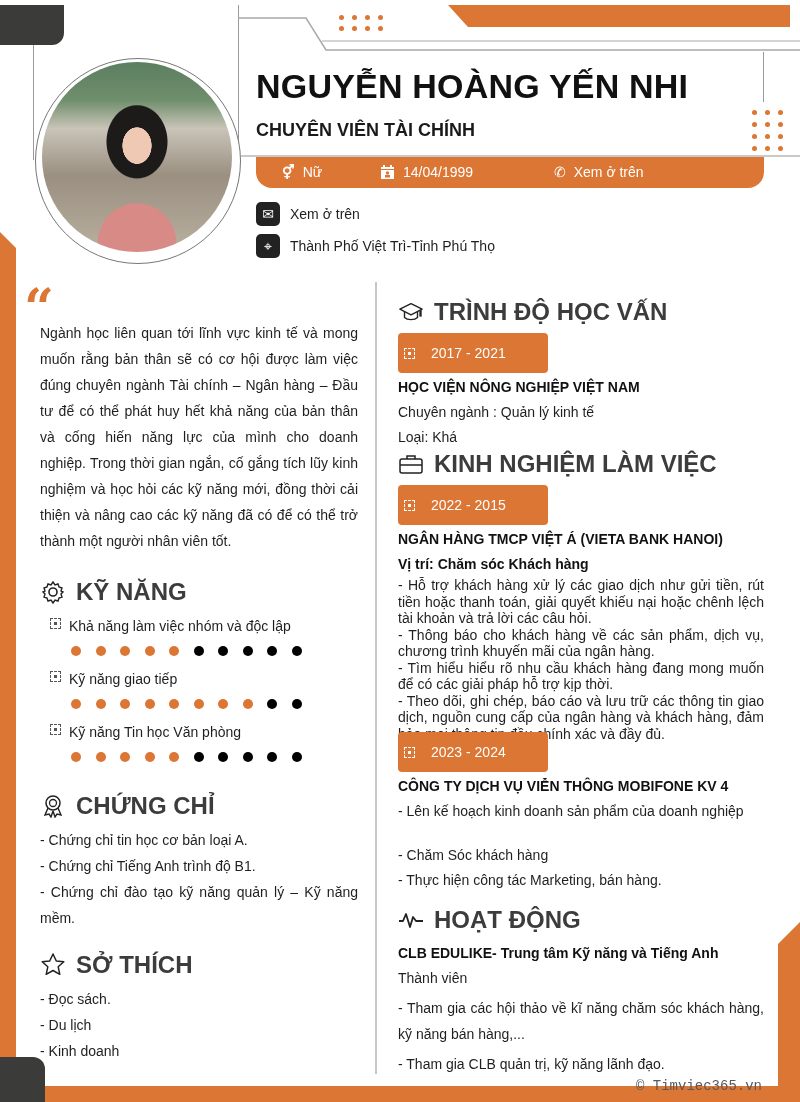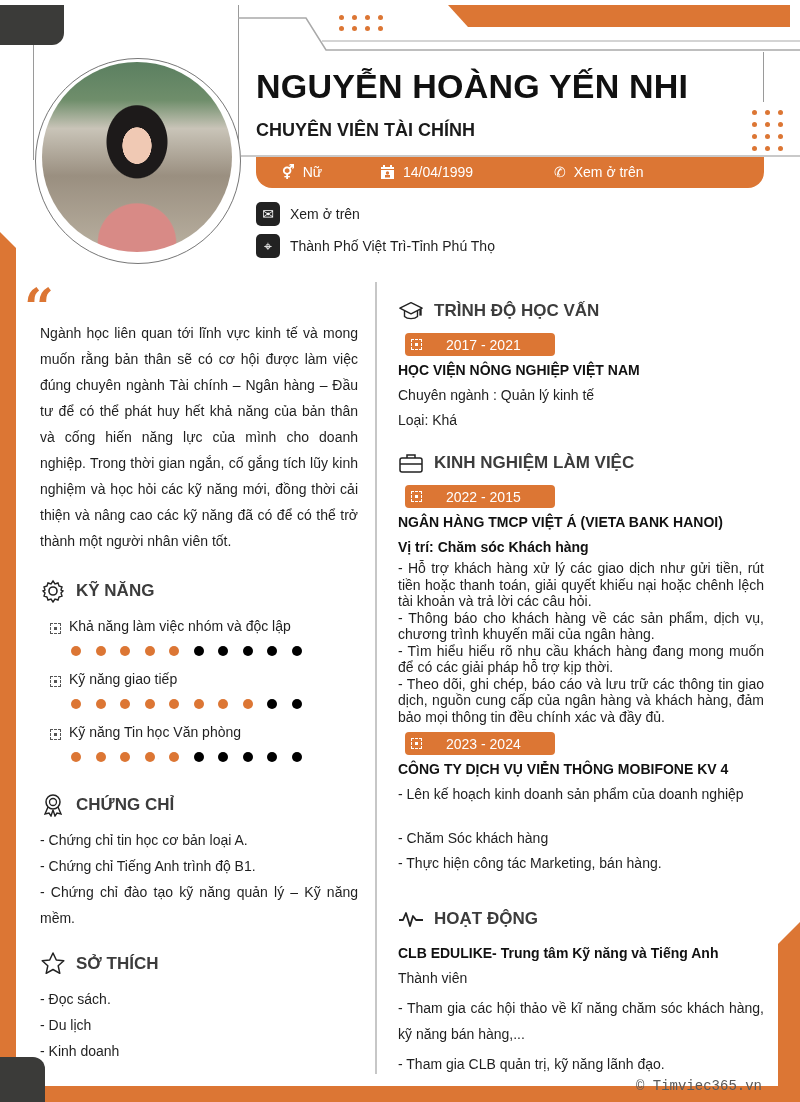--- a/index.html
+++ b/index.html
@@ -34,38 +34,38 @@
     .name { left: 256px; top: 67px; font-size: 34px; font-weight: bold; color: #111; letter-spacing: 0.2px; }
     .job { left: 256px; top: 120px; font-size: 18px; font-weight: bold; color: #1a1a1a; }
     .info-bar { left: 256px; top: 157px; width: 508px; height: 31px; background: #dc7634; border-radius: 0 0 16px 16px; color: #fff; font-size: 14px; }
     .info-item { position: absolute; top: 7px; display: flex; align-items: center; gap: 8px; }
     .contact { left: 256px; display: flex; align-items: center; gap: 10px; font-size: 14px; color: #1f1f1f; }
     .sq-icon { width: 24px; height: 24px; background: #222; border-radius: 5px; display: flex; align-items: center; justify-content: center; color: #fff; font-size: 14px; }
 
     
     .quote-mark { left: 24px; top: 282px; font-size: 52px; font-weight: bold; color: #dc7634; font-family: "DejaVu Serif", serif; line-height: 1; }
     .summary { left: 40px; top: 320px; width: 318px; font-size: 14px; line-height: 26px; text-align: justify; color: #1f1f1f; }
-    .sec-title { display: flex; align-items: center; gap: 10px; font-size: 17px; font-weight: bold; color: #3c3c3c; }
+    .sec-title { display: flex; align-items: center; gap: 10px; font-size: 24px; font-weight: bold; color: #3c3c3c; }
     .sec-icon { width: 26px; height: 26px; display: flex; align-items: center; justify-content: center; }
     .skill { left: 50px; width: 300px; }
-    .skill-label { display: flex; align-items: flex-end; gap: 8px; font-size: 14px; color: #1f1f1f; }
+    .skill-label { display: flex; align-items: flex-start; gap: 8px; font-size: 14px; color: #1f1f1f; }
     .tiny-frame { width: 11px; height: 11px; border: 1px dashed #555; position: relative; display: inline-block; }
     .tiny-frame::after { content: ""; position: absolute; left: 3px; top: 3px; width: 3px; height: 3px; background: #555; }
     .skill-dots { display: flex; gap: 14.5px; margin: 12px 0 0 21px; }
     .skill-dots span { width: 10px; height: 10px; border-radius: 50%; display: block; }
     .dot-on { background: #dc7634; }
     .dot-off { background: #000; }
     .plain-list { font-size: 14px; line-height: 26px; color: #1f1f1f; }
 
     
     .col-divider { left: 375px; top: 282px; width: 2px; height: 792px; background: #c7c7c7; }
 
     
     .rc { left: 398px; width: 366px; }
-    .date-pill { width: 150px; height: 23px; background: #dc7634; border-radius: 4px; color: #fff; font-size: 14px; display: flex; align-items: center; gap: 24px; padding-left: 6px; margin-left: 7px; }
+    .date-pill { width: 150px; height: 40px; background: #dc7634; border-radius: 4px; color: #fff; font-size: 14px; display: flex; align-items: center; gap: 16px; padding-left: 6px; }
     .date-pill .tiny-frame { border-color: #fff; }
     .date-pill .tiny-frame::after { background: #fff; }
     .bold-line { font-size: 14px; font-weight: bold; color: #111; }
     .norm-line { font-size: 14px; color: #1f1f1f; }
     .desc { font-size: 14px; line-height: 16.5px; color: #1f1f1f; text-align: justify; }
 
     .watermark { left: 636px; top: 1078px; font-family: "Liberation Mono", monospace; font-size: 14px; color: #5a5a5a; }
   </style>
 </head>
 <body>

